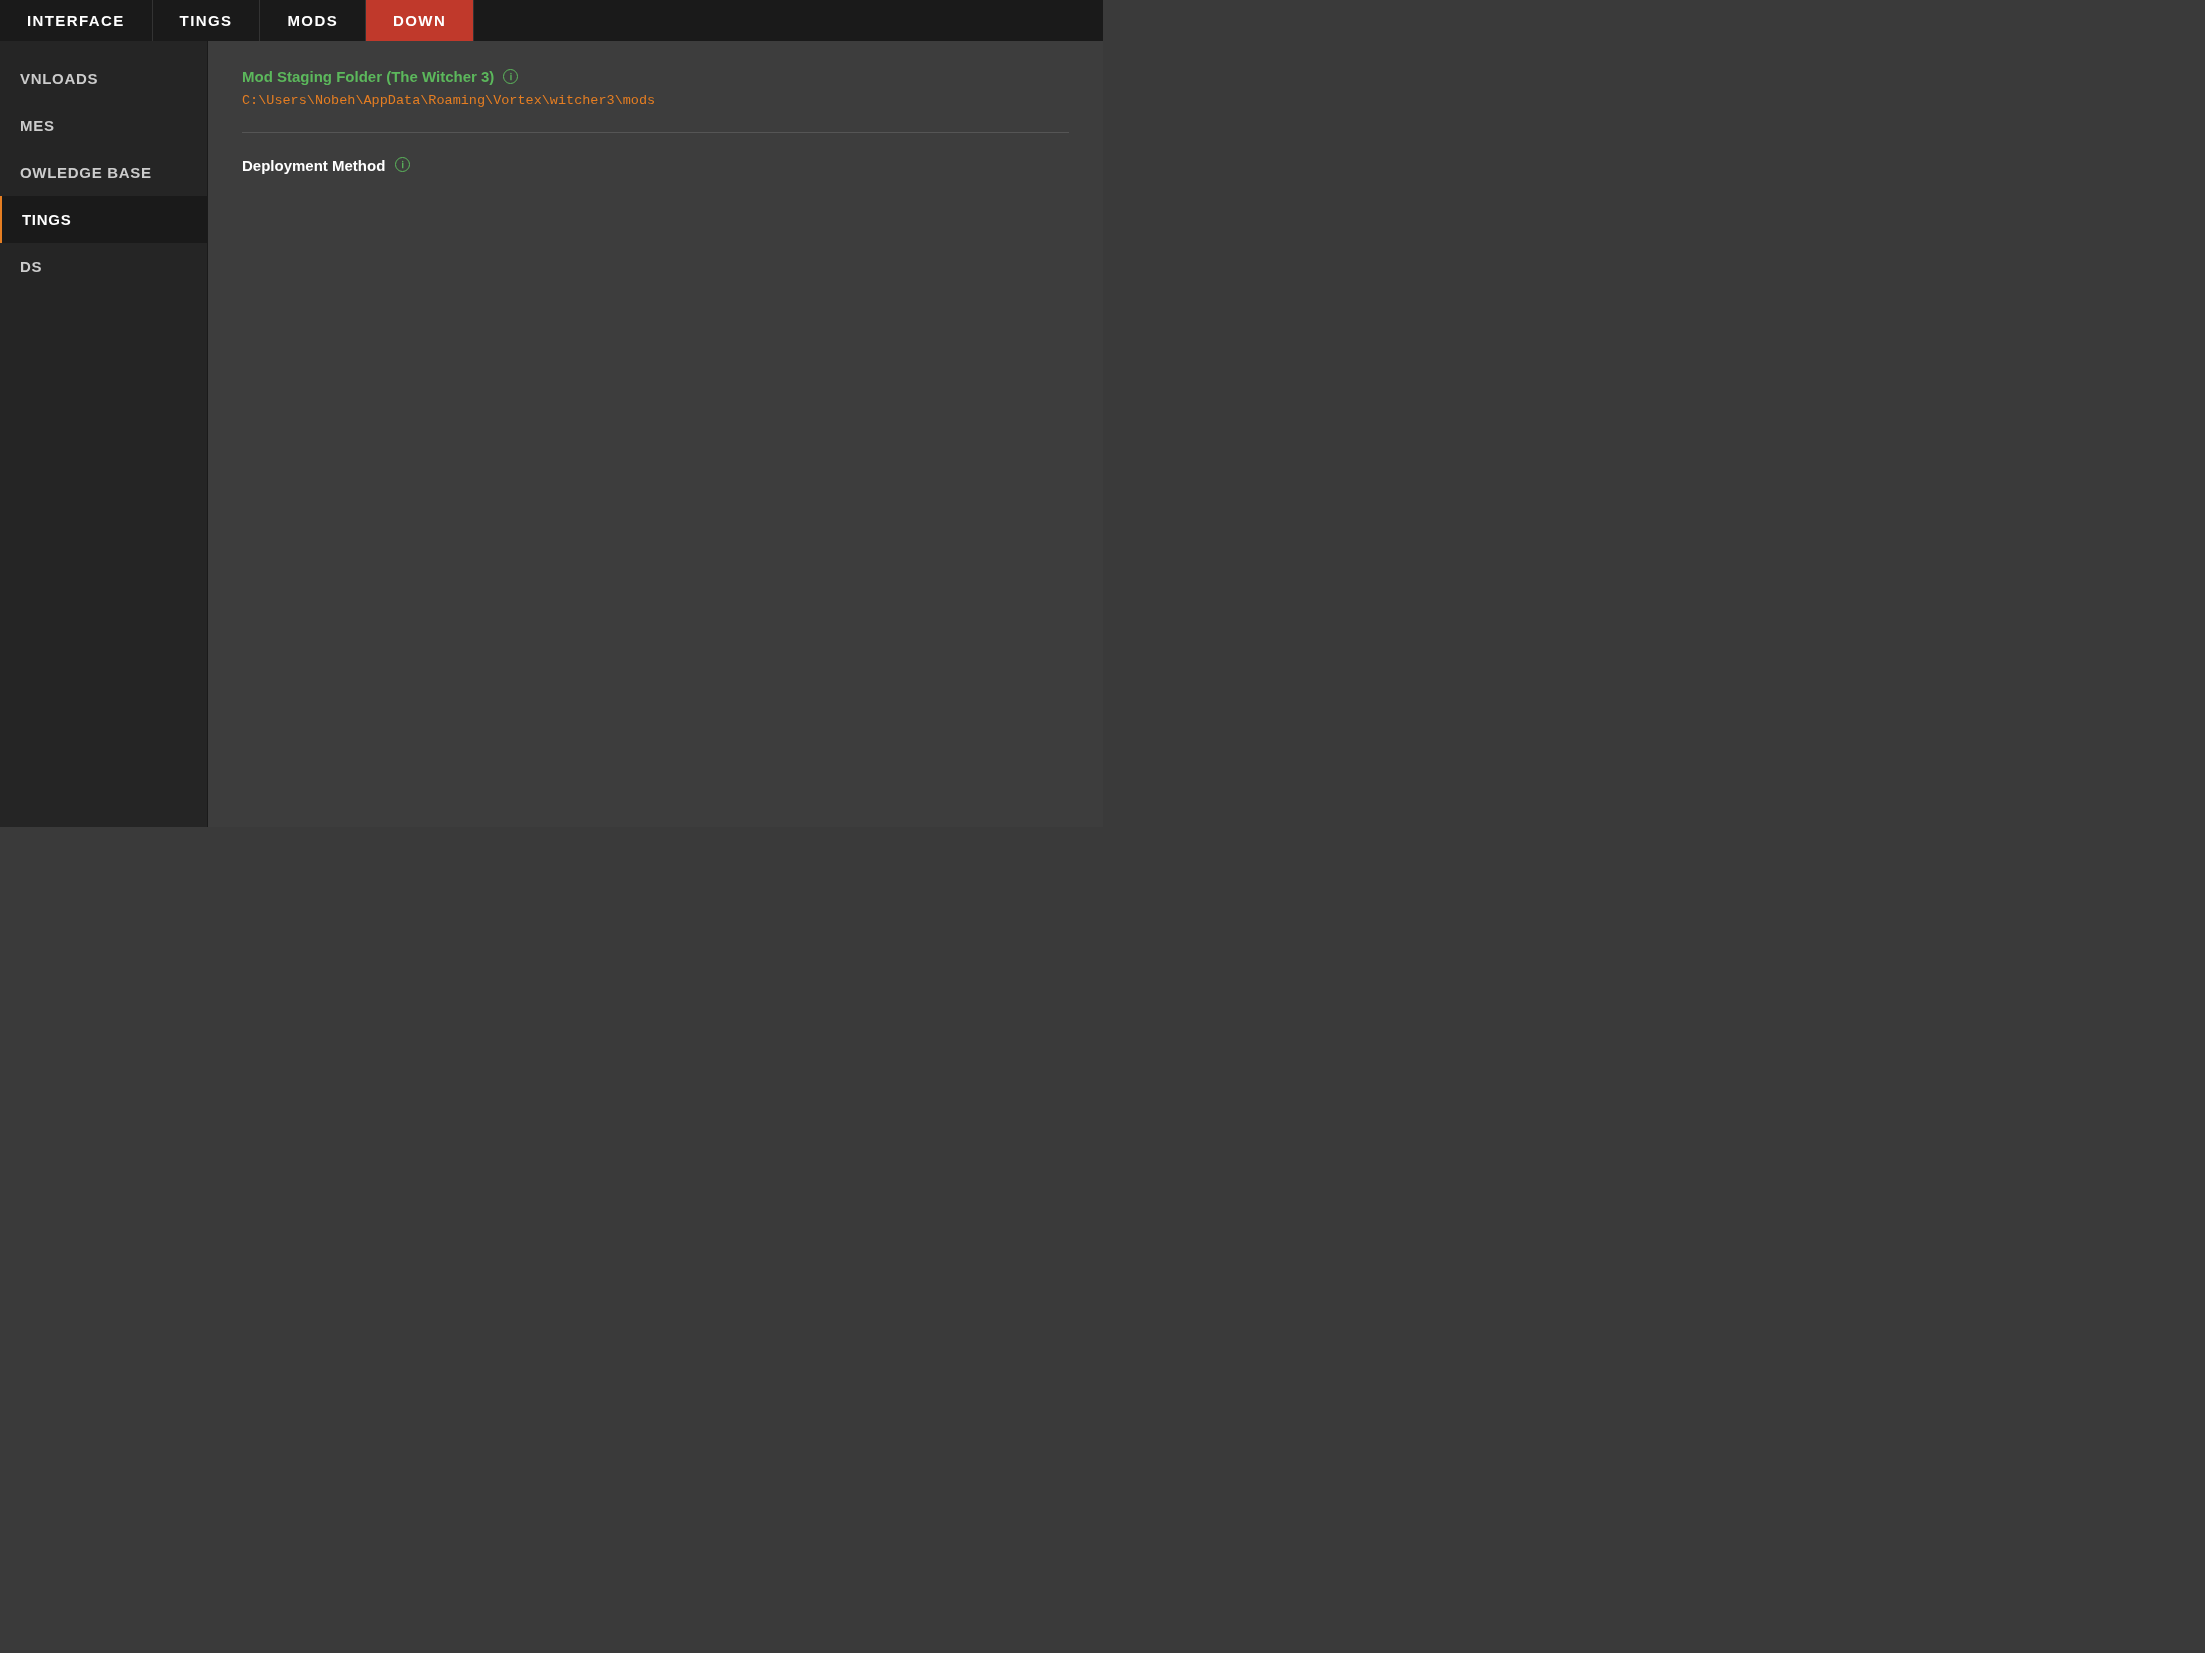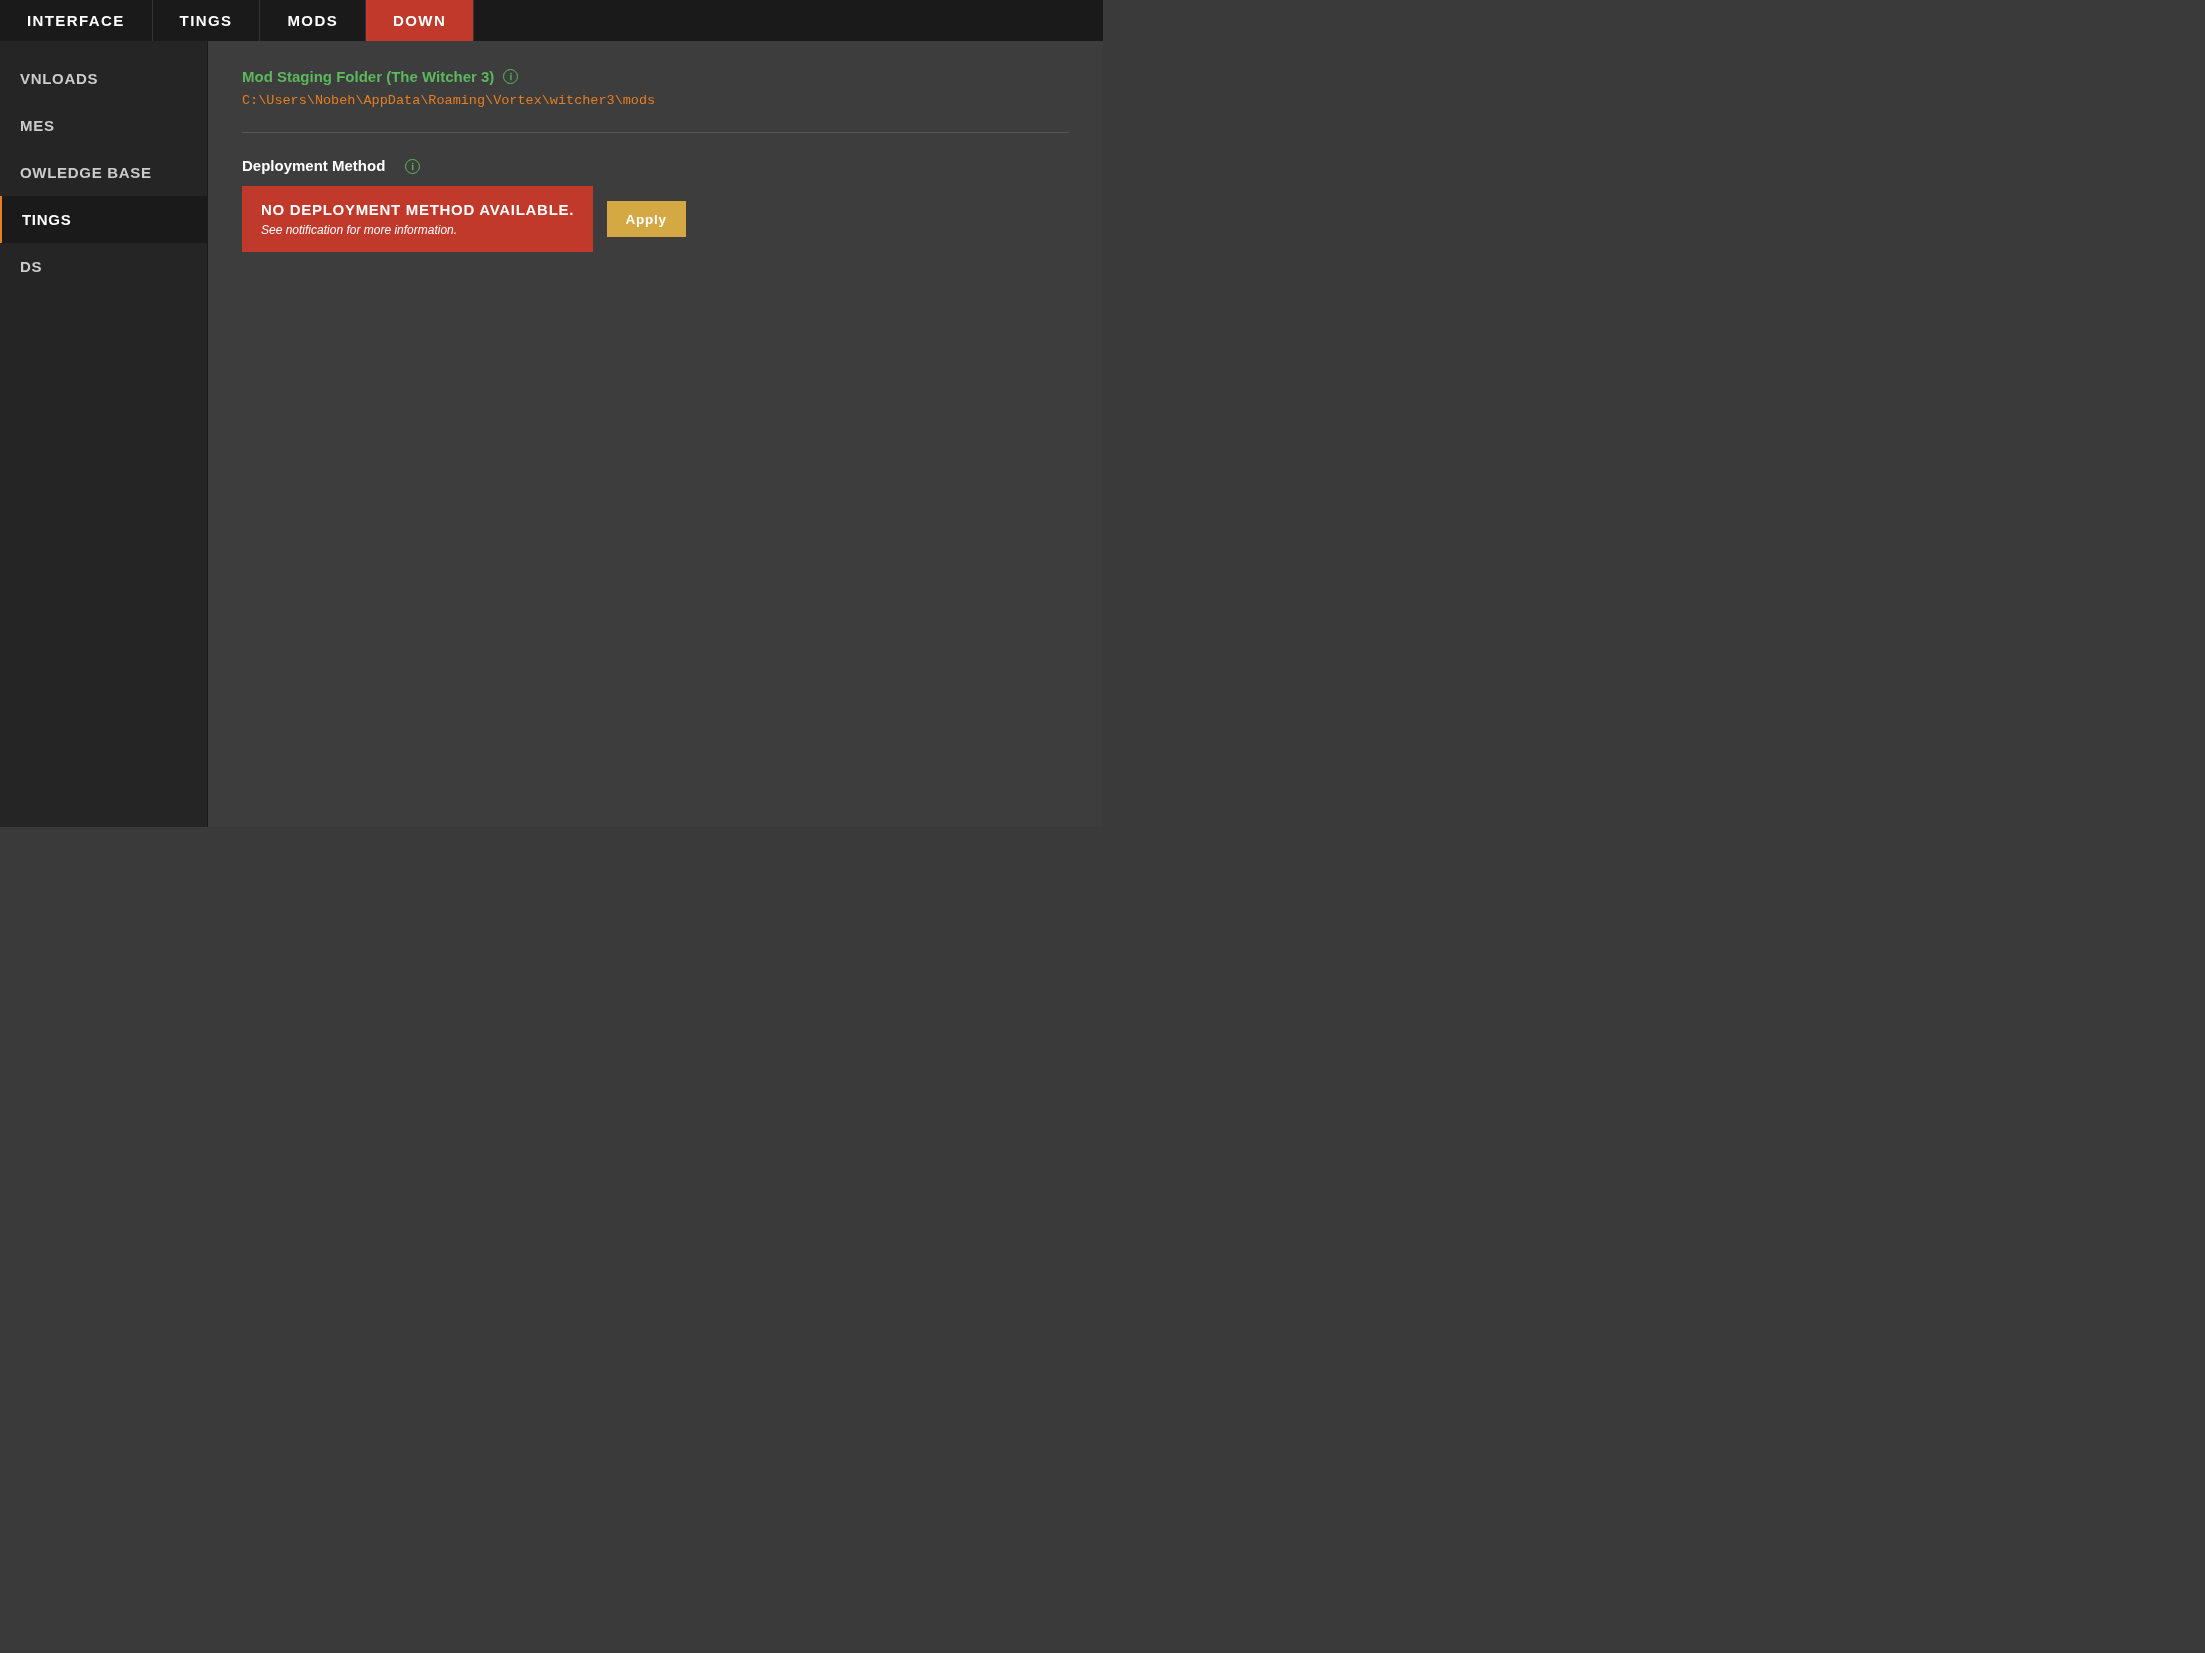--- a/index.html
+++ b/index.html
@@ -142,22 +142,22 @@
     .deployment-section {
       margin-top: 6.8px;
     }
 
     .deployment-label {
       color: #ffffff;
       font-size: 15px;
       font-weight: bold;
       margin-bottom: 12px;
       display: flex;
-      align-items: flex-end;
-      gap: 20px;
+      align-items: flex-start;
+      gap: 10px;
     }
 
     .deployment-error-row {
       display: flex;
       align-items: center;
       gap: 13.5px;
     }
 
     .deployment-error-box {
       background-color: #c0392b;
@@ -227,24 +227,17 @@
 
     <hr class="divider">
 
     
     <div class="deployment-section">
       <div class="deployment-label">
         <span>Deployment Method</span>
         <span class="info-icon">ℹ</span>
       </div>
 
-      <div class="deployment-error-row">
-        <div class="deployment-error-box">
-          <div class="deployment-error-title">NO DEPLOYMENT METHOD AVAILABLE.</div>
-          <div class="deployment-error-subtitle">See notification for more information.</div>
-        </div>
-        <button class="apply-button">Apply</button>
-      </div>
     </div>
 
   </div>
 </div>
 
 
 </body></html>

